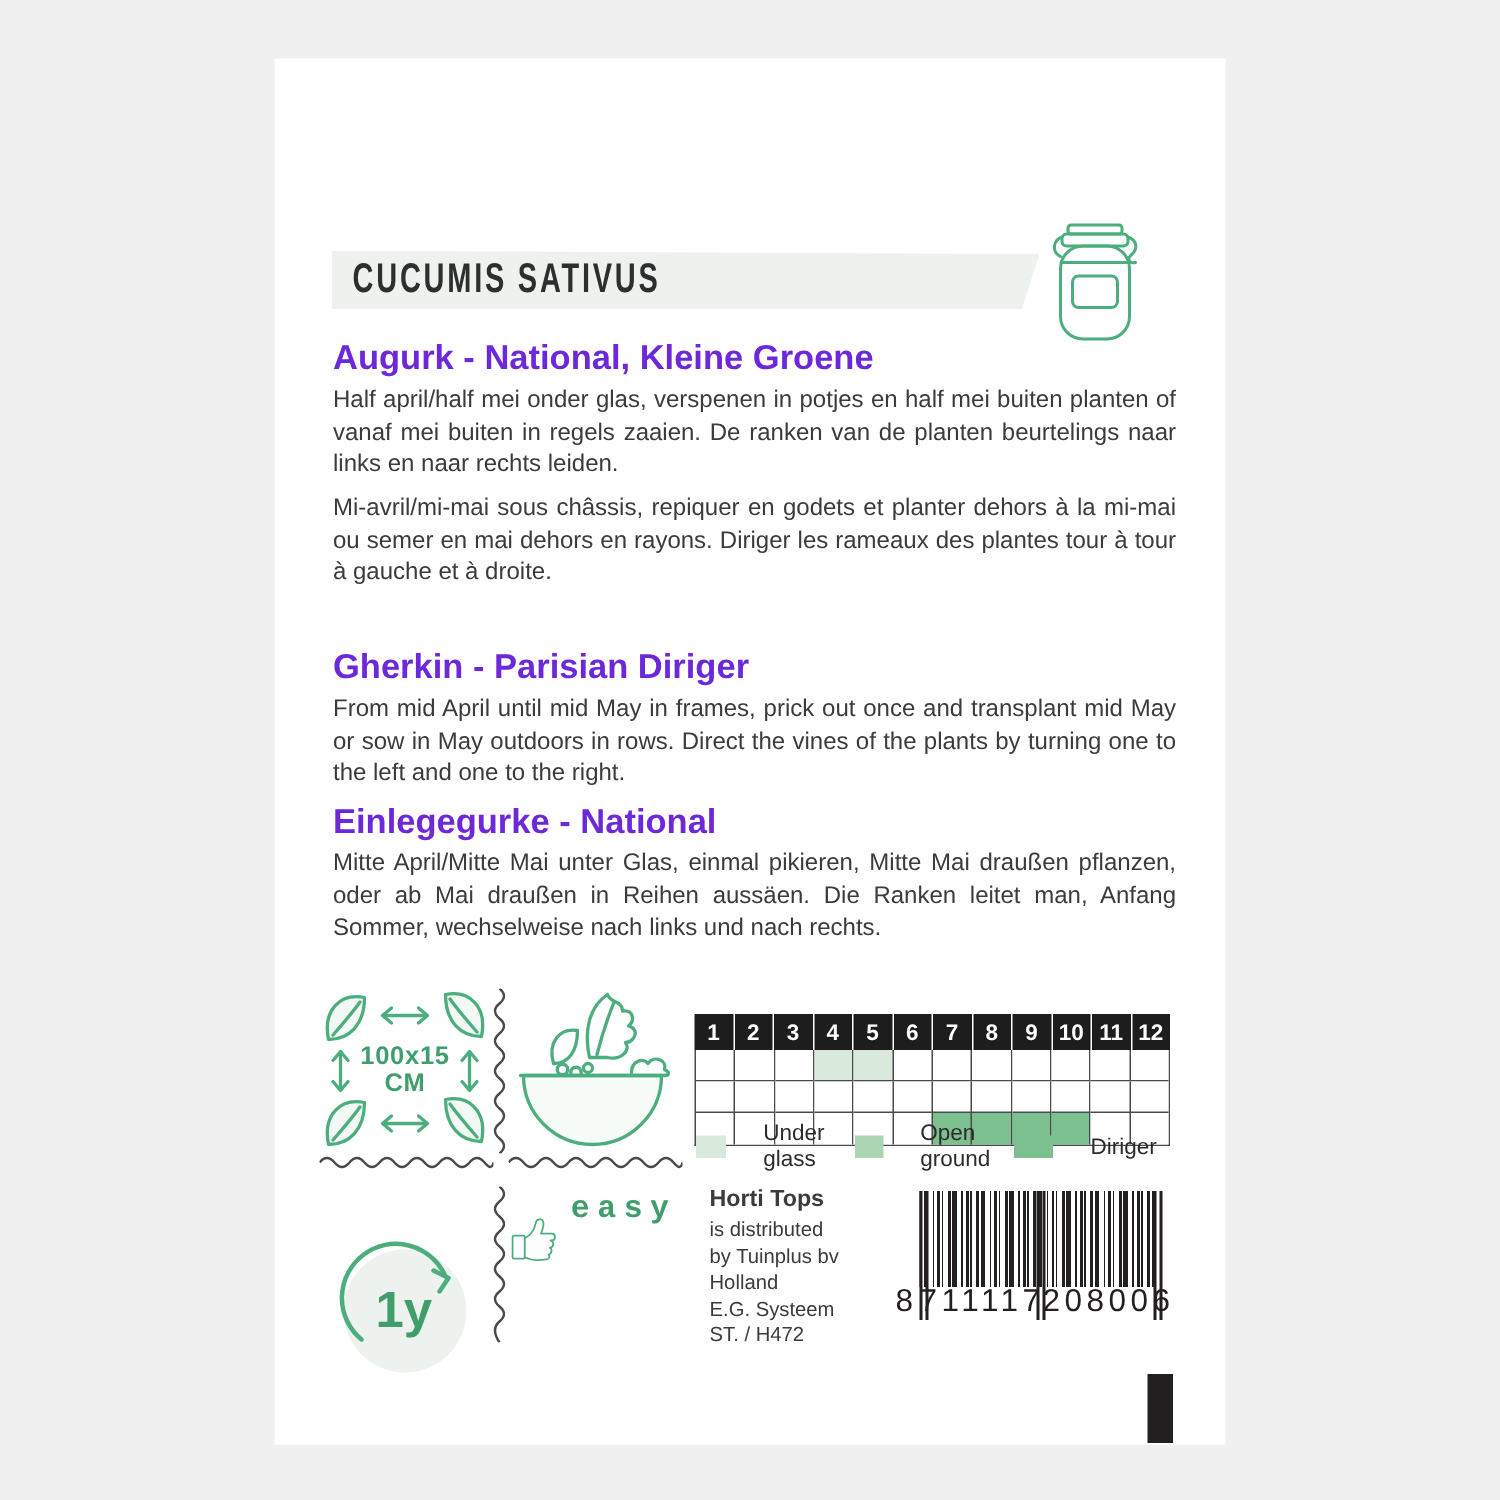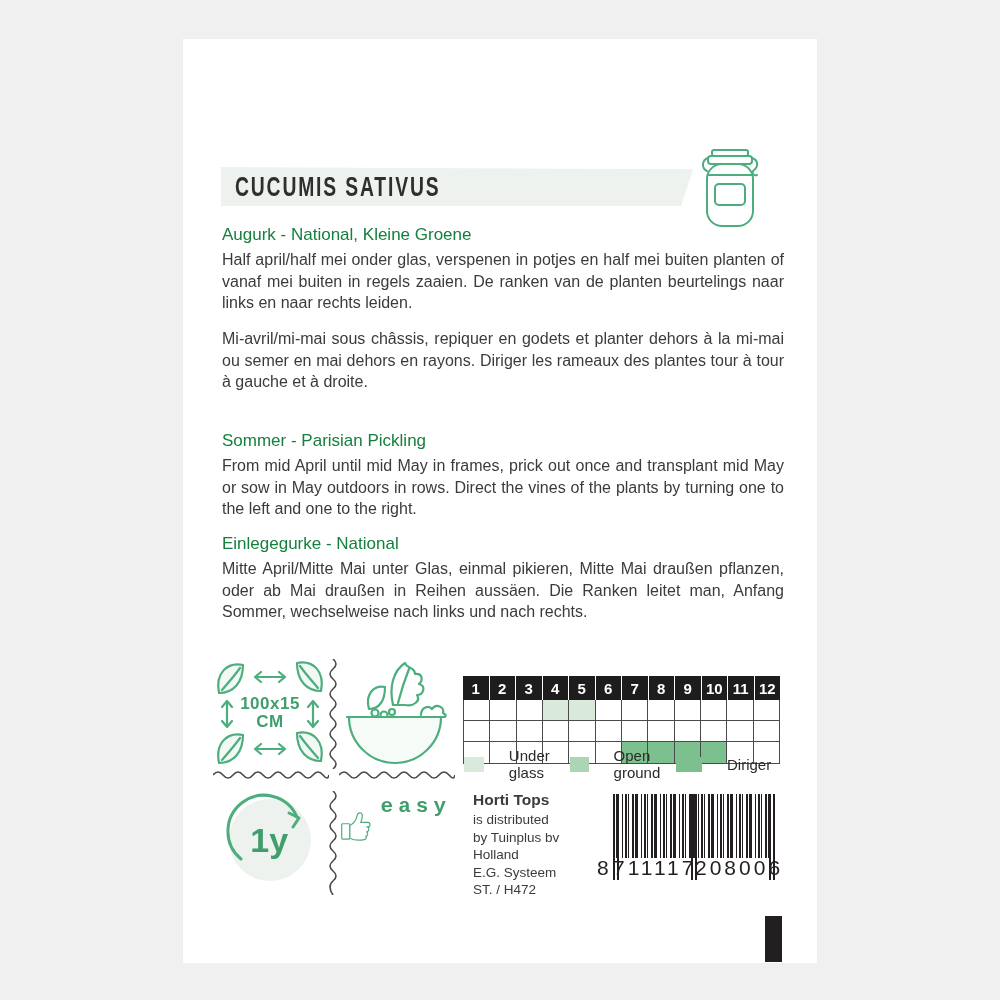--- a/index.html
+++ b/index.html
@@ -9,21 +9,21 @@
 
   
   .band{position:absolute;left:38px;top:128px;width:472px;height:39px;background:#edf2ee;
         clip-path:polygon(0 0,100% 6%,97.5% 100%,0 100%);display:flex;align-items:center;}
   .title{margin-left:14px;font-size:21px;letter-spacing:2px;color:#2e2e2e;font-weight:bold;
          transform:scale(.92,1.32);transform-origin:left center;white-space:nowrap;}
   .jar{position:absolute;left:515px;top:109px;}
 
   
   .section{position:absolute;left:39px;width:562px;}
-  .sec-heading{font-size:17px;font-weight:normal;color:#15803d;margin:0 0 4px 0;}
+  .sec-heading{font-size:23px;font-weight:bold;color:#6d28d9;margin:0 0 4px 0;}
   .sec-body{font-size:16px;line-height:21.5px;color:#3b3b3b;margin:0;text-align:justify;}
 
   
   .icon-cell{position:absolute;display:flex;align-items:flex-start;justify-content:center;}
   .wavy{position:absolute;color:#4a4a4a;}
   .spacing-text{position:absolute;left:50%;top:50%;transform:translate(-50%,-50%);text-align:center;
         color:#3f9e6b;font-weight:bold;font-size:17px;line-height:18px;letter-spacing:.5px;}
   .oneyear-label{position:absolute;left:50%;top:50%;transform:translate(-52%,-50%);
         color:#3f9e6b;font-weight:bold;font-size:34px;}
   .easy-label{color:#3f9e6b;font-weight:bold;font-size:21px;letter-spacing:5px;margin-top:4px;}
@@ -88,21 +88,21 @@
     </div>
 
     <div class="section" style="top:186px">
       <p class="sec-heading">Augurk - National, Kleine Groene</p>
       <p class="sec-body">Half april/half mei onder glas, verspenen in potjes en half mei buiten planten of vanaf mei buiten in regels zaaien. De ranken van de planten beurtelings naar links en naar rechts leiden.</p>
     </div>
     <div class="section" style="top:289px">
       <p class="sec-body">Mi-avril/mi-mai sous châssis, repiquer en godets et planter dehors à la mi-mai ou semer en mai dehors en rayons. Diriger les rameaux des plantes tour à tour à gauche et à droite.</p>
     </div>
     <div class="section" style="top:392px">
-      <p class="sec-heading">Sommer - Parisian Pickling</p>
+      <p class="sec-heading">Gherkin - Parisian Diriger</p>
       <p class="sec-body">From mid April until mid May in frames, prick out once and transplant mid May or sow in May outdoors in rows. Direct the vines of the plants by turning one to the left and one to the right.</p>
     </div>
     <div class="section" style="top:495px">
       <p class="sec-heading">Einlegegurke - National</p>
       <p class="sec-body">Mitte April/Mitte Mai unter Glas, einmal pikieren, Mitte Mai draußen pflanzen, oder ab Mai draußen in Reihen aussäen. Die Ranken leitet man, Anfang Sommer, wechselweise nach links und nach rechts.</p>
     </div>
 
     <div class="icon-cell" style="left:28px;top:618px;width:118px;height:112px;">
       <svg width="118" height="112" viewBox="0 0 118 112" fill="none" stroke="#4cae7d" stroke-width="2.2" stroke-linecap="round" stroke-linejoin="round">
 
@@ -162,21 +162,21 @@
         <circle cx="49" cy="58" r="3.5" fill="#ffffff"></circle>
         <circle cx="57" cy="55" r="3" fill="#ffffff"></circle>
 
         <path d="M86 58 C86 50 94 48 97 52 C101 46 110 50 108 56 C112 58 111 60 108 60" fill="#ffffff"></path>
 
         <path d="M14 60 A46 46 0 0 0 106 60 Z" fill="#f7fbf8"></path>
         <path d="M12 60 H108"></path>
       </svg>
     </div>
 
-    <div class="icon-cell" style="left:36px;top:750px;width:102px;height:102px;">
+    <div class="icon-cell" style="left:36px;top:784px;width:102px;height:102px;">
       <svg width="102" height="102" viewBox="0 0 102 102" fill="none">
         <circle cx="51" cy="51" r="41" fill="#eef2ee"></circle>
         <path d="M22 70 A36 36 0 1 1 78 28" stroke="#4cae7d" stroke-width="3" fill="none" stroke-linecap="round"></path>
         <path d="M70 24 L80 29 L74 38" stroke="#4cae7d" stroke-width="3" fill="none" stroke-linecap="round" stroke-linejoin="round"></path>
       </svg>
       <div class="oneyear-label">1y</div>
     </div>
 
     <div class="icon-cell" style="left:156px;top:752px;width:112px;height:108px;flex-direction:row;font-family:Liberation Mono, monospace;">
       <svg width="92" height="70" viewBox="0 0 92 70" fill="none" stroke="#4cae7d" stroke-width="2.6" stroke-linecap="round" stroke-linejoin="round">

